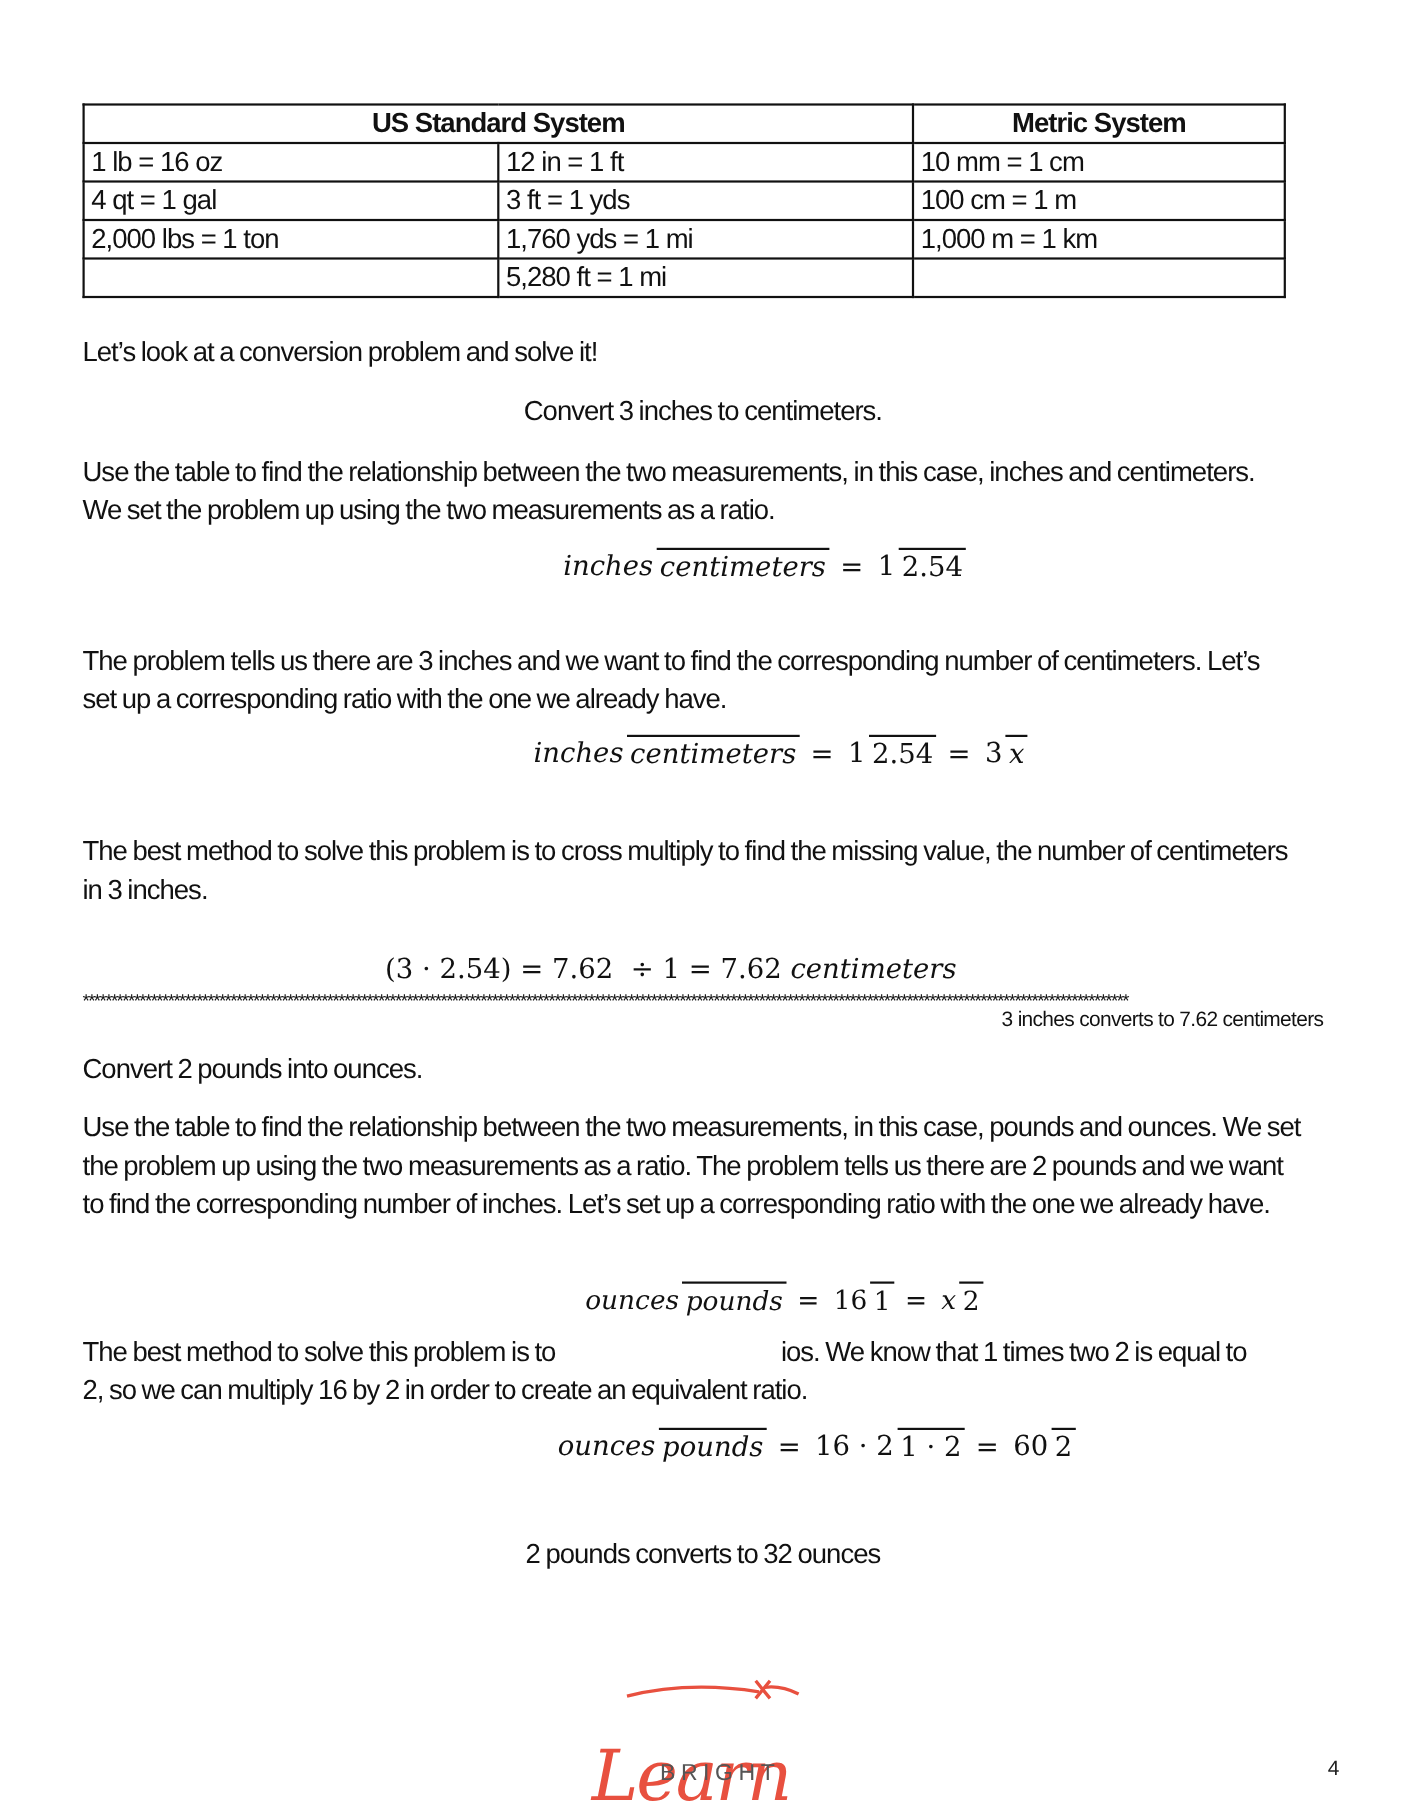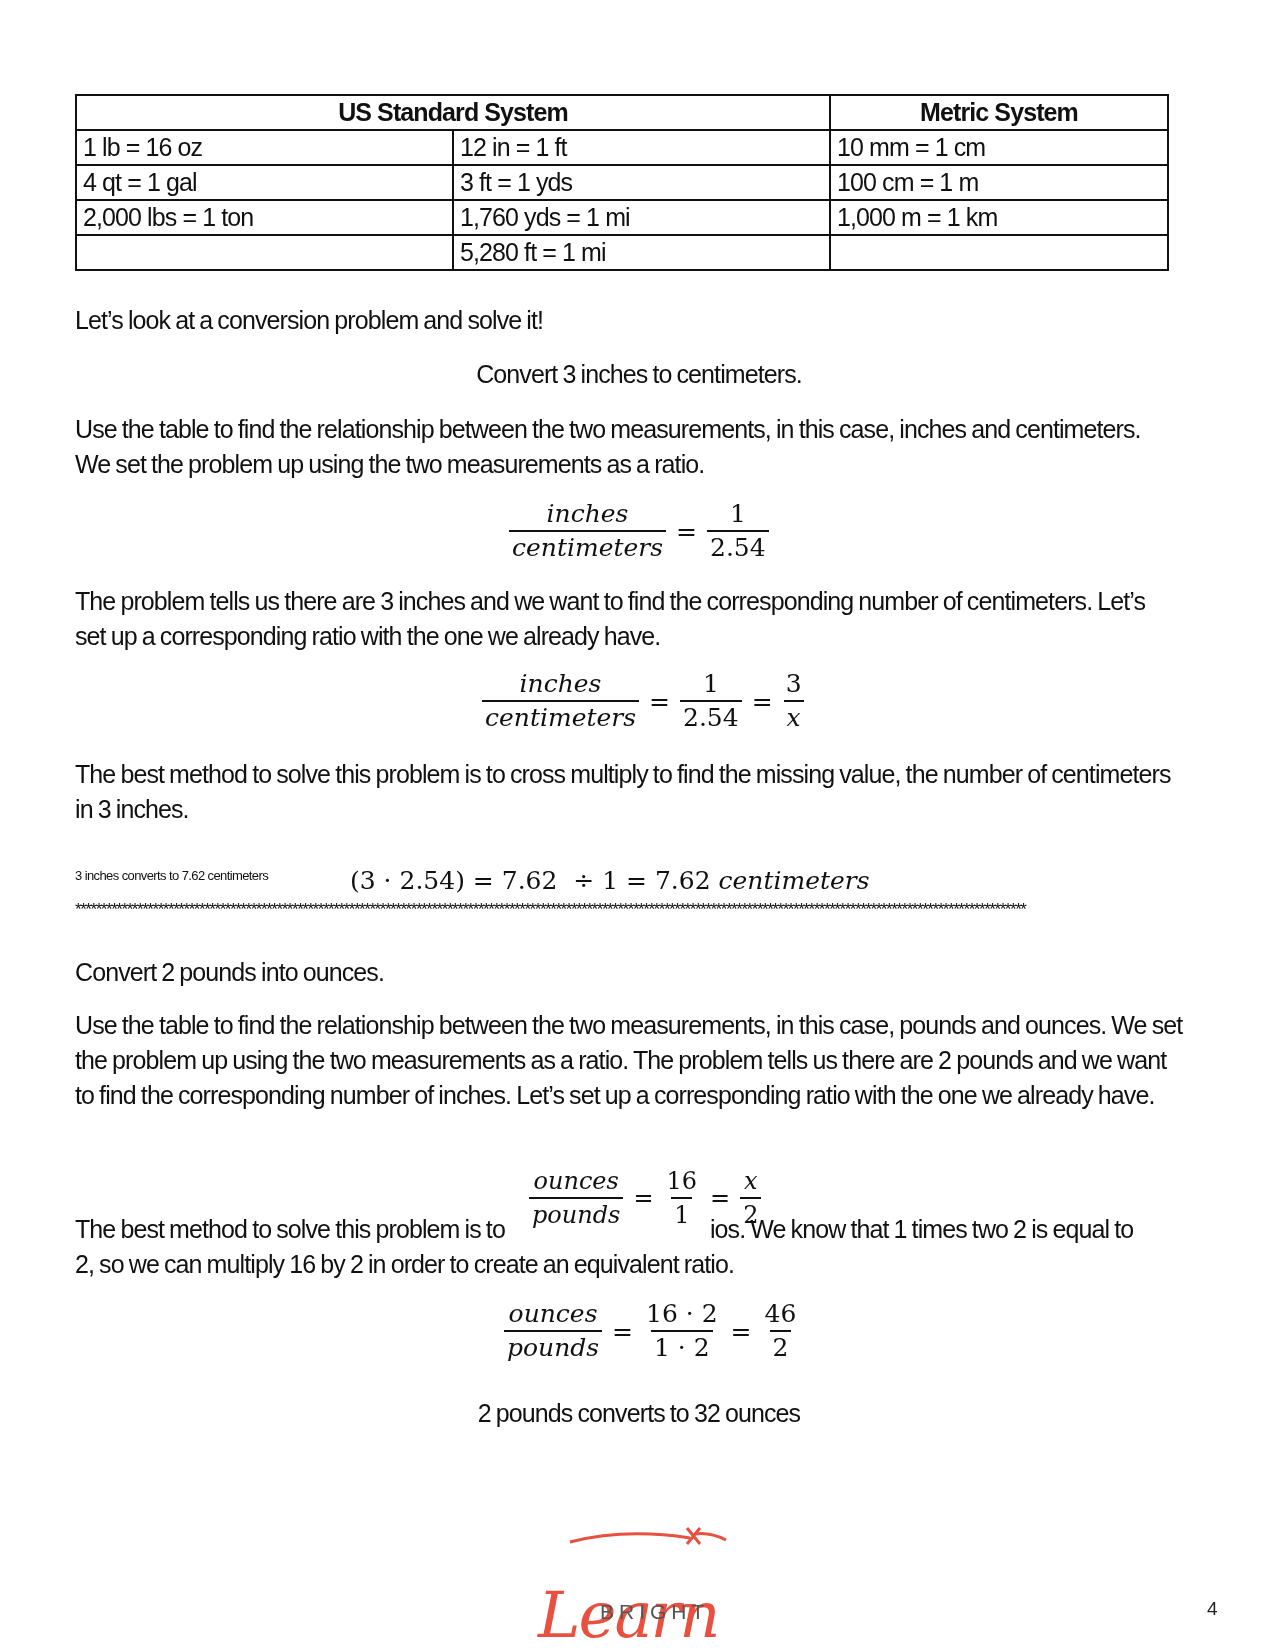--- a/index.html
+++ b/index.html
@@ -4,27 +4,27 @@
   <style>
     html, body { margin:0; padding:0; background:#ffffff; }
     body { width:1275px; height:1650px; position:relative; overflow:hidden; color:#111; }
     .abs { position:absolute; }
     .p { position:absolute; left:75px; width:1128px; font-family:"Liberation Sans", sans-serif; font-size:25px; line-height:35px; letter-spacing:-0.9px; word-spacing:-1px; color:#111; }
     .center { text-align:center; }
     table.conv { position:absolute; left:75px; top:94px; width:1094px; border-collapse:collapse; font-family:"Liberation Sans", sans-serif; font-size:25px; letter-spacing:-0.9px; }
     table.conv td, table.conv th { border:2.5px solid #111; height:33px; padding:0 6px; text-align:left; font-weight:normal; white-space:nowrap; }
     table.conv th { text-align:center; font-weight:bold; }
     .math { position:absolute; font-family:"DejaVu Serif","Liberation Serif", serif; font-size:25px; color:#111; display:flex; align-items:center; }
-    .frac { display:inline-flex; flex-direction:column; align-items:center; margin:0 4px; }
+    .frac { display:inline-flex; flex-direction:row; align-items:center; margin:0 4px; }
     .frac .num { padding:0 3px; line-height:32px; }
     .frac .den { padding:0 3px; line-height:32px; border-top:2px solid #111; }
     .it { font-style:italic; }
     .eq { margin:0 6px; }
     .stars { position:absolute; left:75px; top:902px; width:1130px; font-family:"Liberation Sans", sans-serif; font-size:17px; letter-spacing:-1.45px; overflow:hidden; white-space:nowrap; line-height:16px; }
-    .small { position:absolute; left:75px; width:1128px; top:868px; text-align:left; font-family:"Liberation Sans", sans-serif; font-size:13px; letter-spacing:-0.6px; }
+    .small { position:absolute; left:75px; width:1128px; top:917px; text-align:right; font-family:"Liberation Sans", sans-serif; font-size:19px; letter-spacing:-0.6px; }
     .logo { position:absolute; left:530px; top:1520px; width:220px; height:105px; }
     .pagenum { position:absolute; left:1207px; top:1598px; font-family:"Liberation Sans", sans-serif; font-size:19px; color:#222; }
   </style>
 </head>
 <body>
 
 <table class="conv">
   <tbody>
       <tr>
     <th colspan="2">US Standard System</th>
@@ -143,21 +143,21 @@
       <span class="num it">ounces</span>
       <span class="den it">pounds</span>
     </span>
   <span class="eq">=</span>
   <span class="frac">
       <span class="num">16 · 2</span>
       <span class="den">1 · 2</span>
     </span>
   <span class="eq">=</span>
   <span class="frac">
-      <span class="num">46</span>
+      <span class="num">60</span>
       <span class="den">2</span>
     </span>
 </div>
 
 <div class="p center" style="top:1396px">2 pounds converts to 32 ounces</div>
 
 <div class="logo">
   <svg width="220" height="105" viewBox="0 0 220 105">
     <path d="M40 22 Q95 8 160 18" stroke="#e8503f" stroke-width="3" fill="none"></path>
     <path d="M165 14 Q180 12 196 20" stroke="#e8503f" stroke-width="3" fill="none"></path>

